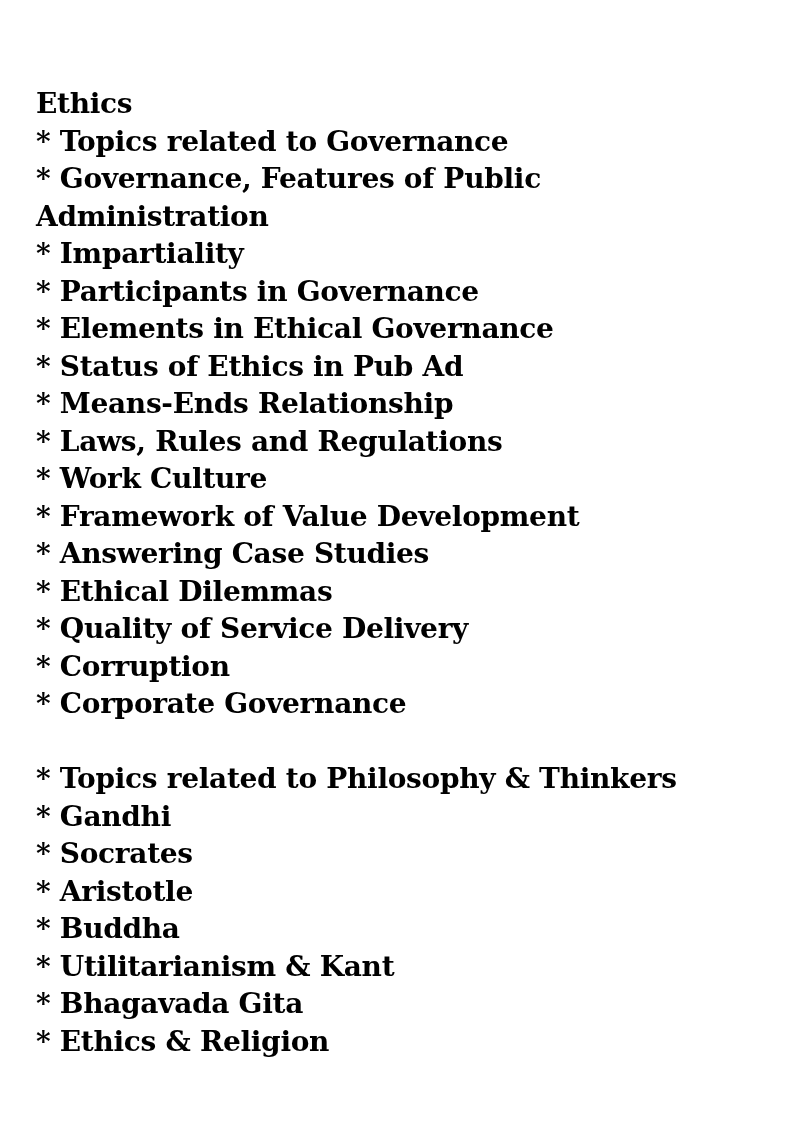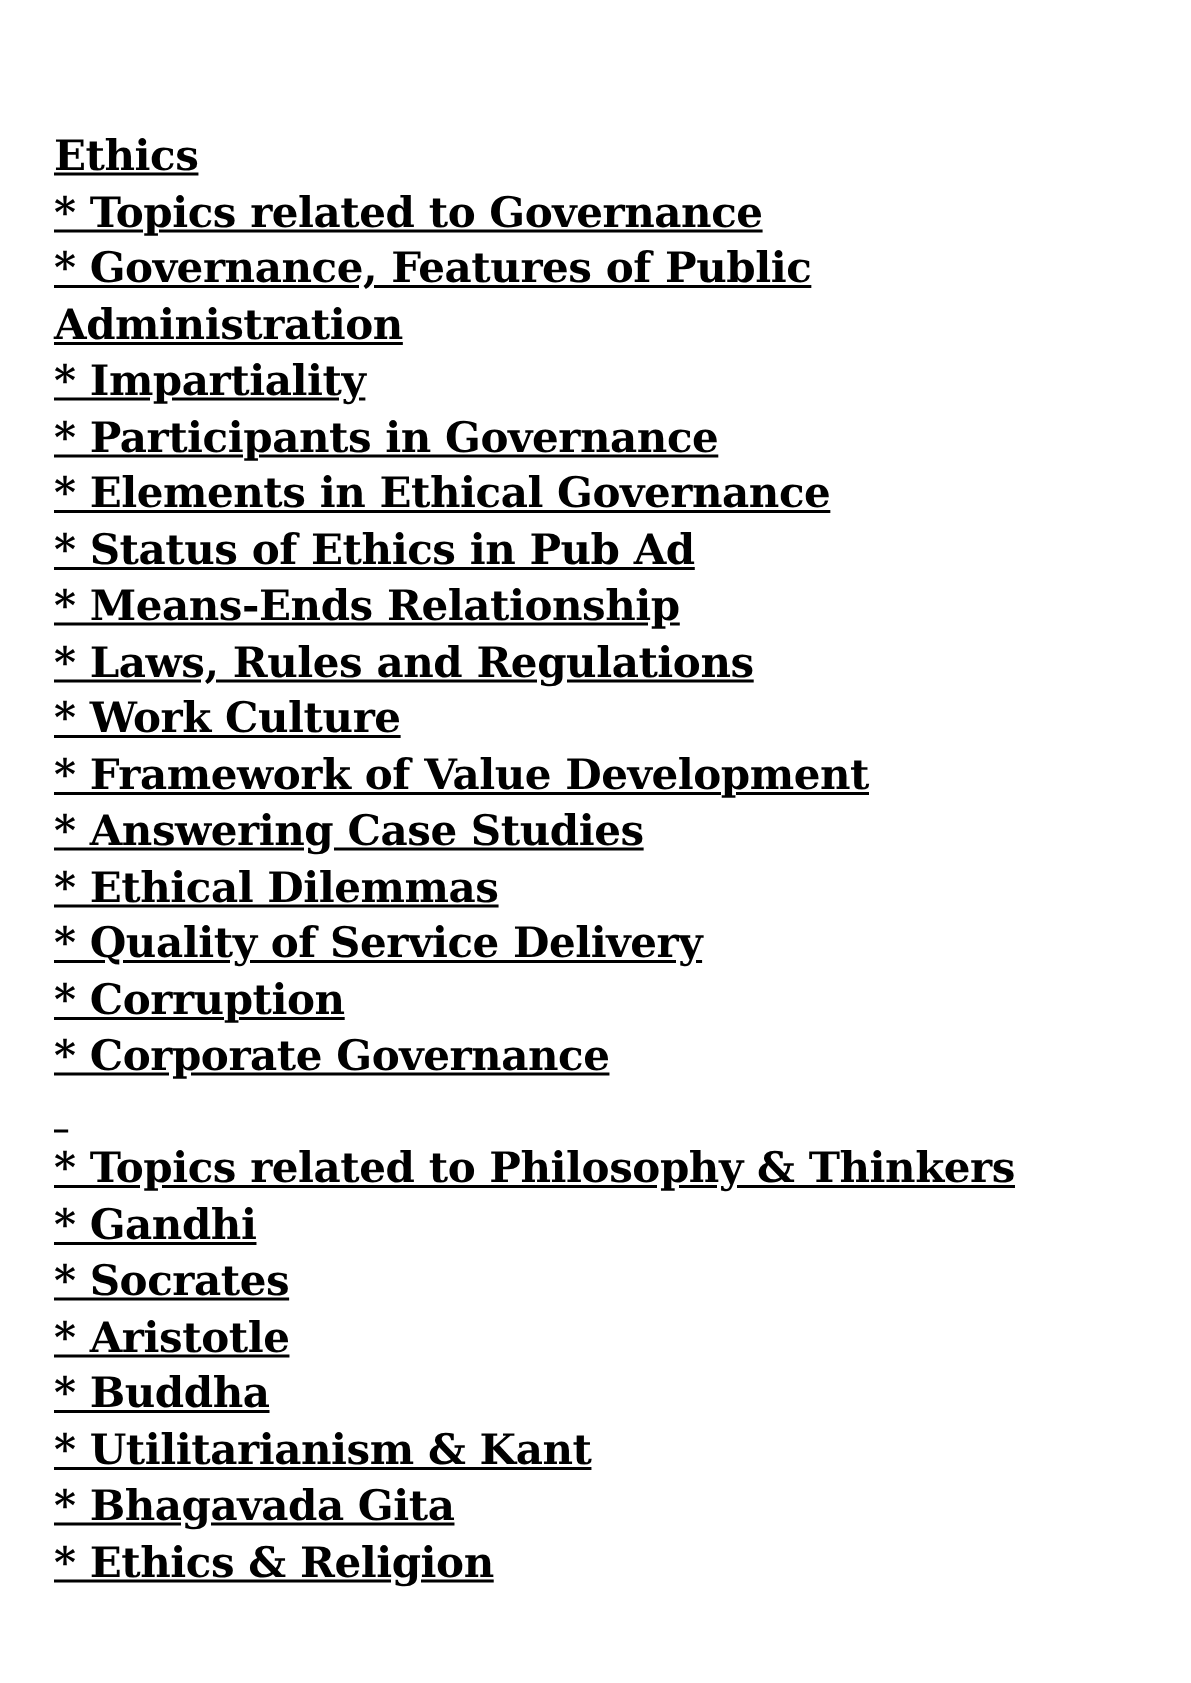--- a/index.html
+++ b/index.html
@@ -29,21 +29,20 @@
     width: 740px;
     color: #000000;
     font-weight: bold;
     font-size: 28px;
     line-height: 37.5px;
     letter-spacing: -0.3px;
     white-space: pre;
   }
   .topic-line {
     height: 37.5px;
-    text-decoration: underline;
   }
 </style>
 </head>
 <body>
 
 <div class="page">
   <div class="topic-list"><div class="topic-line">Ethics</div><div class="topic-line">* Topics related to Governance</div><div class="topic-line">* Governance, Features of Public</div><div class="topic-line">Administration</div><div class="topic-line">* Impartiality</div><div class="topic-line">* Participants in Governance</div><div class="topic-line">* Elements in Ethical Governance</div><div class="topic-line">* Status of Ethics in Pub Ad</div><div class="topic-line">* Means-Ends Relationship</div><div class="topic-line">* Laws, Rules and Regulations</div><div class="topic-line">* Work Culture</div><div class="topic-line">* Framework of Value Development</div><div class="topic-line">* Answering Case Studies</div><div class="topic-line">* Ethical Dilemmas</div><div class="topic-line">* Quality of Service Delivery</div><div class="topic-line">* Corruption</div><div class="topic-line">* Corporate Governance</div><div class="topic-line">&nbsp;</div><div class="topic-line">* Topics related to Philosophy &amp; Thinkers</div><div class="topic-line">* Gandhi</div><div class="topic-line">* Socrates</div><div class="topic-line">* Aristotle</div><div class="topic-line">* Buddha</div><div class="topic-line">* Utilitarianism &amp; Kant</div><div class="topic-line">* Bhagavada Gita</div><div class="topic-line">* Ethics &amp; Religion</div></div>
 </div>
 
 </body></html>

